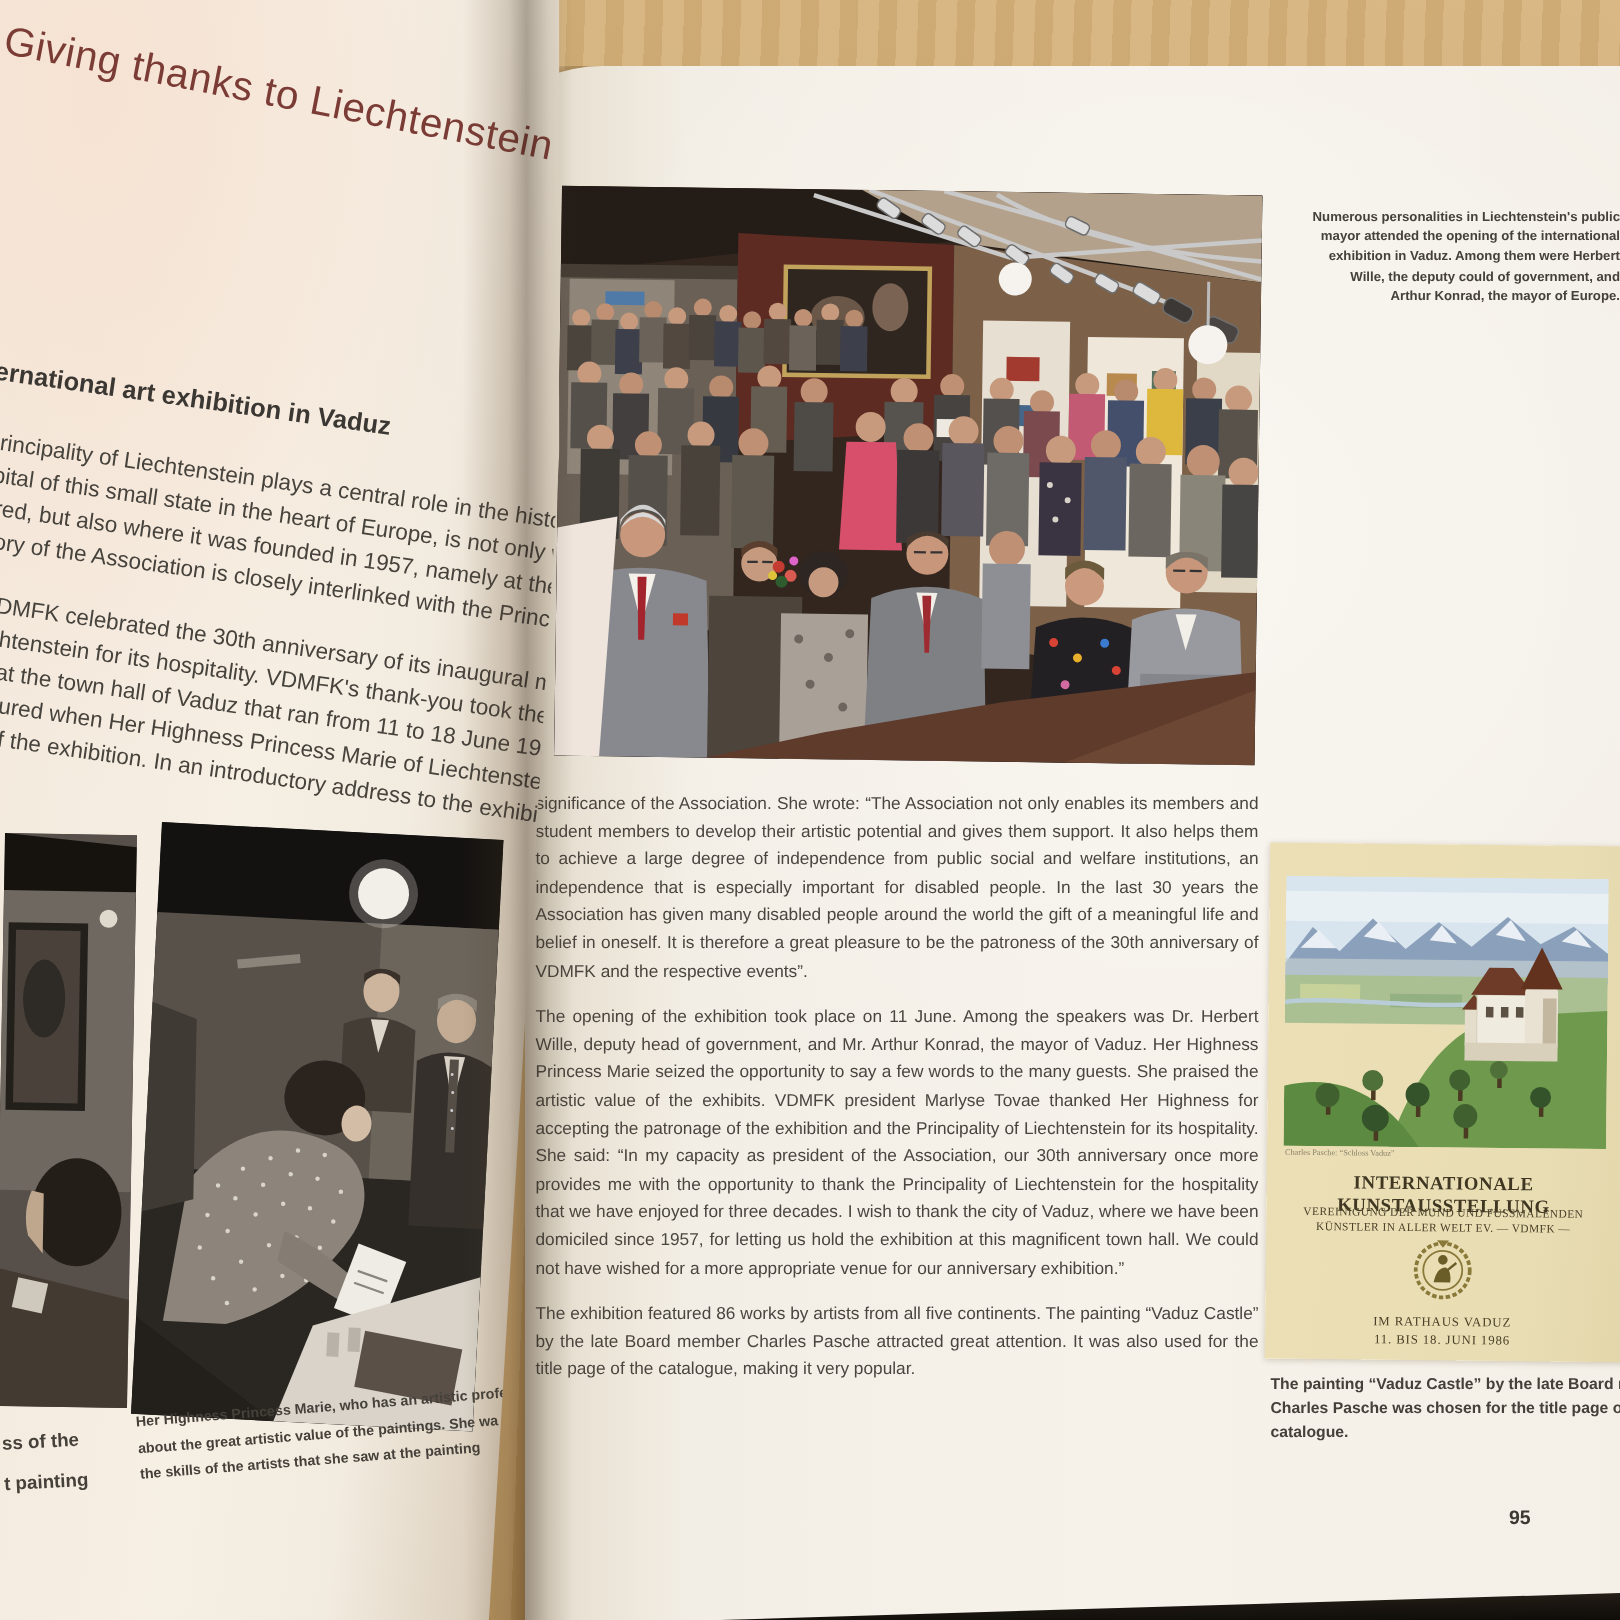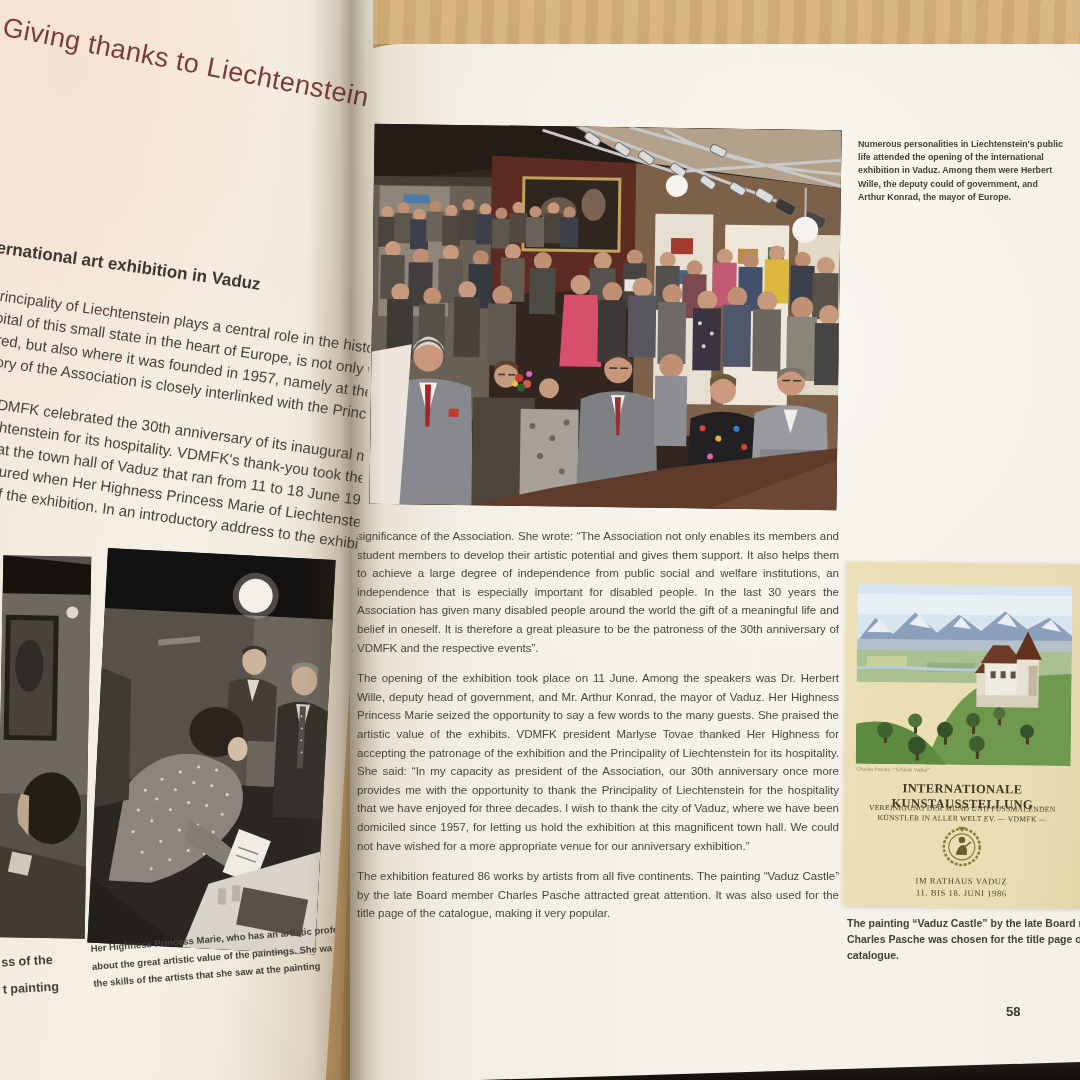--- a/index.html
+++ b/index.html
@@ -36,21 +36,21 @@
   #left-text-block .ln{font-size:15px;line-height:22px;white-space:nowrap;}
   .pgap{height:20px;}
   .bw-photo{overflow:hidden;background:#444;}
   #photo-sliver{left:0;top:556px;width:88px;height:382px;transform:rotate(1deg);}
   #photo-princess{left:108px;top:548px;width:228px;height:395px;transform:rotate(3deg);transform-origin:0 0;}
   .cap{font-weight:bold;color:#45413a;}
   #caption-side{left:2px;top:948px;transform:rotate(-3deg);font-size:12.5px;line-height:27px;}
   #caption-princess{left:90px;top:940px;transform:rotate(-4.5deg);transform-origin:0 0;font-size:9.5px;line-height:17.5px;white-space:nowrap;}
   
   #photo-crowd{left:22px;top:83px;width:467px;height:380px;transform:rotate(0.8deg);overflow:hidden;background:#33261f;}
-  #caption-crowd{left:508px;top:94px;width:222px;font-size:8.8px;line-height:13.2px;white-space:nowrap;}
+  #caption-crowd{left:508px;top:94px;width:222px;font-size:8.8px;line-height:13.2px;white-space:nowrap;text-align:right;}
   #body-text{left:7px;top:483px;width:482px;color:#4a453e;font-size:11.5px;line-height:18.6px;text-align:justify;}
   #body-text p{margin:0 0 12px 0;}
   #poster{left:495px;top:519px;width:252px;height:344px;transform:rotate(0.6deg);
     background:linear-gradient(96deg,#ecdfb6 0%,#e9ddb4 70%,#e2d5a9 100%);
     box-shadow:0 1px 4px rgba(90,70,40,.25);}
   #poster .ptxt{position:absolute;width:236px;text-align:center;font-family:"Liberation Serif",serif;color:#4a4028;}
   #poster-credit{top:204px;font-size:5.5px;color:#8a8068 !important;text-align:left !important;left:12px;width:150px !important;}
   #poster-title{top:219px;font-weight:bold;font-size:12.5px;letter-spacing:.4px;color:#3f3722 !important;}
   #poster-sub1{top:241px;font-size:7.6px;letter-spacing:.3px;}
   #poster-sub2{top:251px;font-size:7.6px;letter-spacing:.3px;}
@@ -353,21 +353,21 @@
         </g>
       </g>
       <polygon points="0,228 40,220 30,380 0,380" fill="#efe5dd"></polygon>
       <polygon points="100,380 467,380 467,318 300,340 180,362" fill="#5f3b2c"></polygon>
       <polygon points="340,380 467,380 467,330" fill="#74503a" opacity="0.6"></polygon>
     </svg>
   </div>
 
   <div class="abs cap" id="caption-crowd">
     <div>Numerous personalities in Liechtenstein's public</div>
-    <div>life attended the opening of the international</div>
+    <div>mayor attended the opening of the international</div>
     <div>exhibition in Vaduz. Among them were Herbert</div>
     <div>Wille, the deputy could of government, and</div>
     <div>Arthur Konrad, the mayor of Europe.</div>
   </div>
 
   <div class="abs" id="body-text">
     <p>significance of the Association. She wrote: “The Association not only enables its members and student members to develop their artistic potential and gives them support. It also helps them to achieve a large degree of independence from public social and welfare institutions, an independence that is especially important for disabled people. In the last 30 years the Association has given many disabled people around the world the gift of a meaningful life and belief in oneself. It is therefore a great pleasure to be the patroness of the 30th anniversary of VDMFK and the respective events”.</p>
     <p>The opening of the exhibition took place on 11 June. Among the speakers was Dr. Herbert Wille, deputy head of government, and Mr. Arthur Konrad, the mayor of Vaduz. Her Highness Princess Marie seized the opportunity to say a few words to the many guests. She praised the artistic value of the exhibits. VDMFK president Marlyse Tovae thanked Her Highness for accepting the patronage of the exhibition and the Principality of Liechtenstein for its hospitality. She said: “In my capacity as president of the Association, our 30th anniversary once more provides me with the opportunity to thank the Principality of Liechtenstein for the hospitality that we have enjoyed for three decades. I wish to thank the city of Vaduz, where we have been domiciled since 1957, for letting us hold the exhibition at this magnificent town hall. We could not have wished for a more appropriate venue for our anniversary exhibition.”</p>
     <p>The exhibition featured 86 works by artists from all five continents. The painting “Vaduz Castle” by the late Board member Charles Pasche attracted great attention. It was also used for the title page of the catalogue, making it very popular.</p>
   </div>
@@ -437,21 +437,21 @@
     <div class="ptxt" id="poster-venue">IM RATHAUS VADUZ</div>
     <div class="ptxt" id="poster-dates">11. BIS 18. JUNI 1986</div>
   </div>
 
   <div class="abs cap" id="caption-poster">
     <div>The painting “Vaduz Castle” by the late Board member</div>
     <div>Charles Pasche was chosen for the title page of the exh</div>
     <div>catalogue.</div>
   </div>
 
-  <div class="abs" id="page-number">58</div>
+  <div class="abs" id="page-number">95</div>
 </div>
 
 <div class="abs" id="page-left">
 
   <div class="abs" id="chapter-title">Giving thanks to Liechtenstein</div>
 
   <div class="abs" id="left-text-block">
     <div class="h">ernational art exhibition in Vaduz</div>
     <div class="ln">Principality of Liechtenstein plays a central role in the history of the</div>
     <div class="ln">apital of this small state in the heart of Europe, is not only where the</div>

